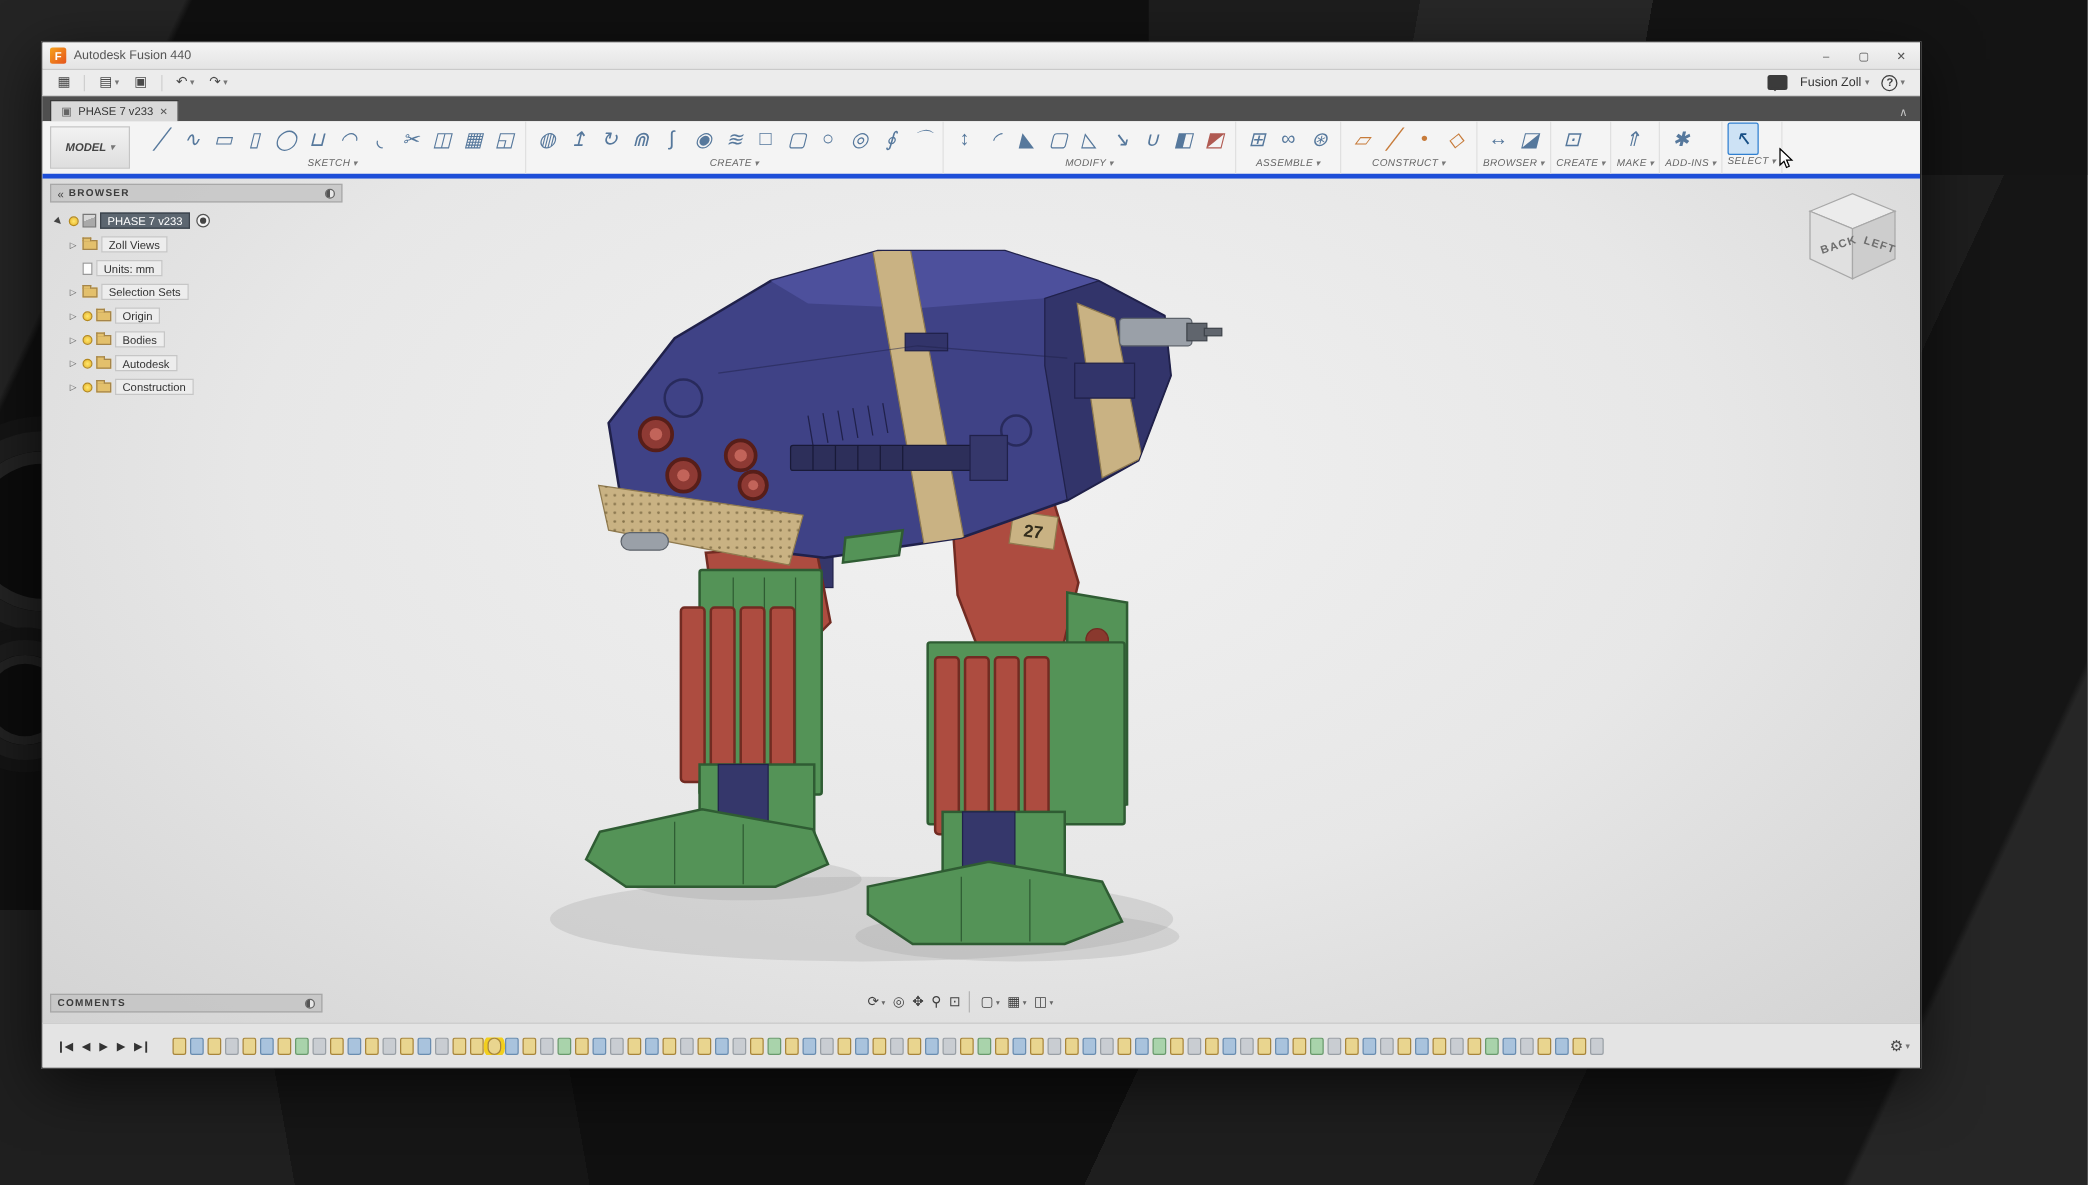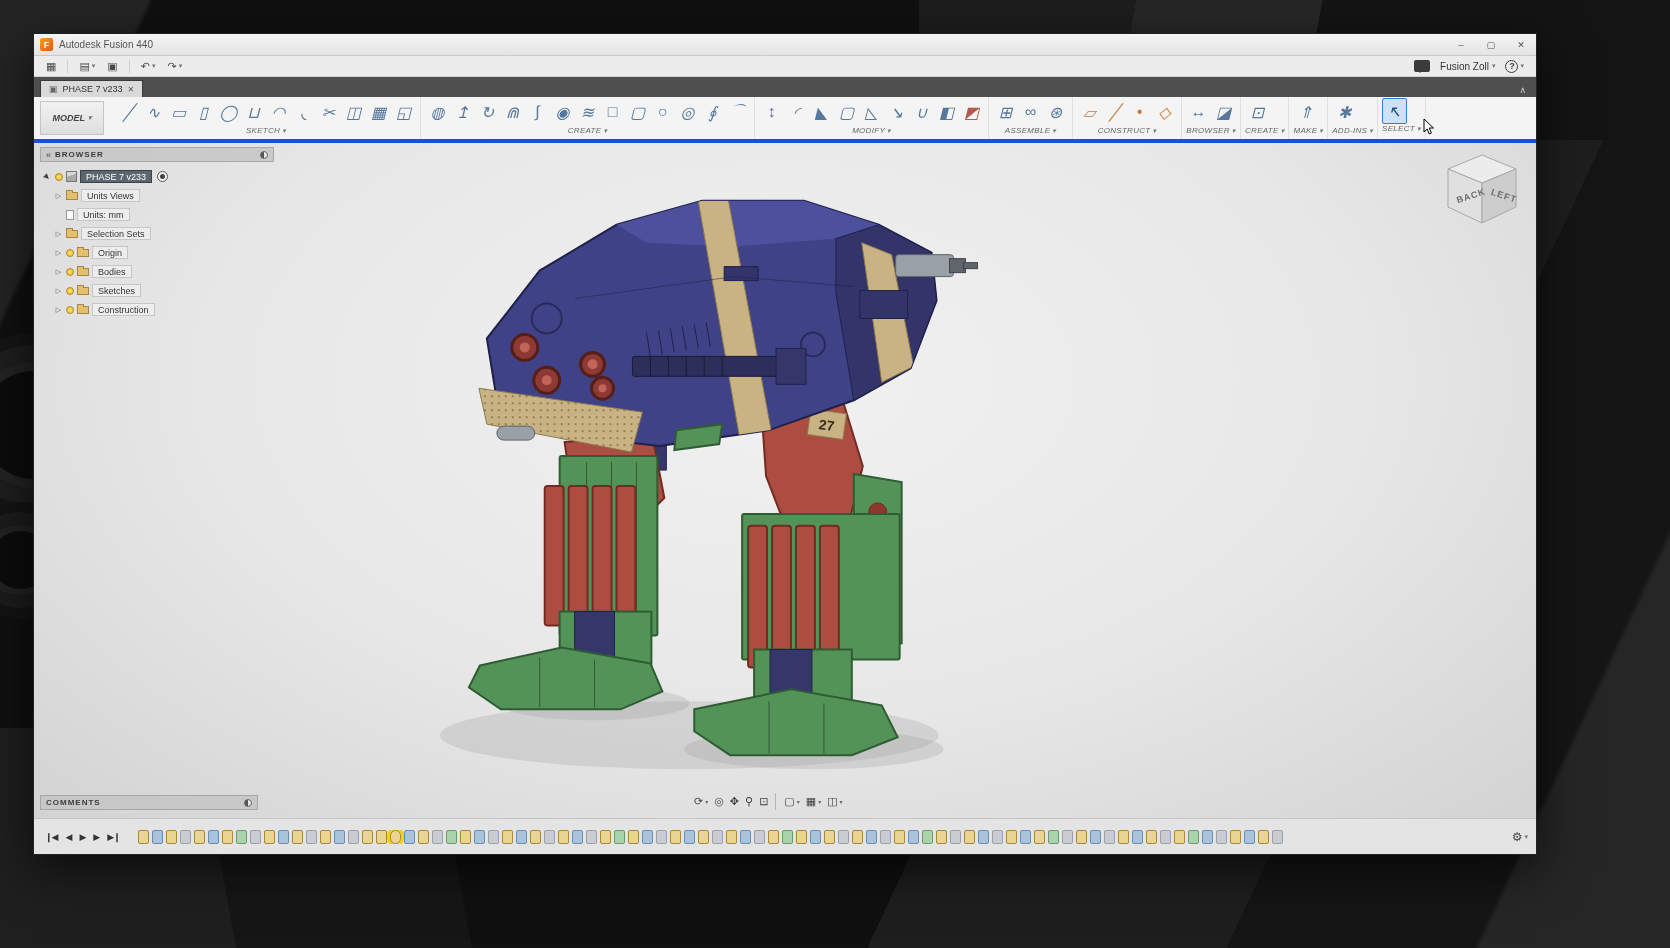--- a/index.html
+++ b/index.html
@@ -567,21 +567,21 @@
             <span class="chip rootchip">PHASE 7 v233</span>
             <span class="radio"></span>
           </div>
           <div>
 
               <div class="brow has-arrow icon-folder">
                 <span class="arrow">▷</span>
 
                 <span class="ficon"></span>
 
-                <span class="chip">Units Views</span>
+                <span class="chip">Zoll Views</span>
               </div>
 
               <div class="brow icon-doc">
                 <span class="arrow">▷</span>
 
                 <span class="dicon"></span>
                 <span class="chip">Units: mm</span>
               </div>
 
               <div class="brow has-arrow icon-folder">
@@ -606,21 +606,21 @@
                 <span class="ficon"></span>
 
                 <span class="chip">Bodies</span>
               </div>
 
               <div class="brow has-arrow has-bulb icon-folder">
                 <span class="arrow">▷</span>
                 <span class="bulb"></span>
                 <span class="ficon"></span>
 
-                <span class="chip">Sketches</span>
+                <span class="chip">Autodesk</span>
               </div>
 
               <div class="brow has-arrow has-bulb icon-folder">
                 <span class="arrow">▷</span>
                 <span class="bulb"></span>
                 <span class="ficon"></span>
 
                 <span class="chip">Construction</span>
               </div>
             </div>

